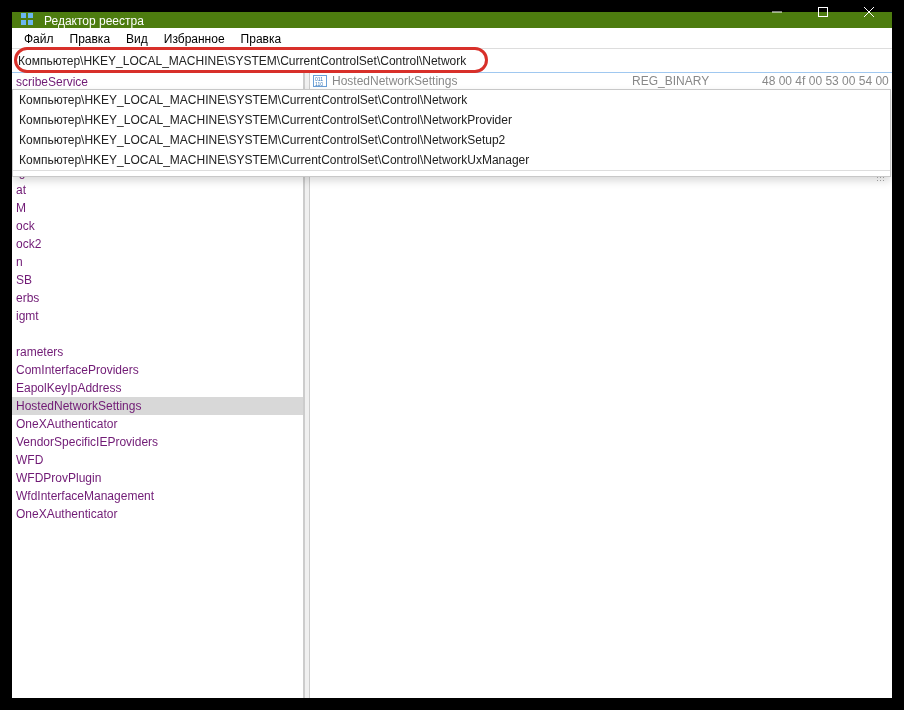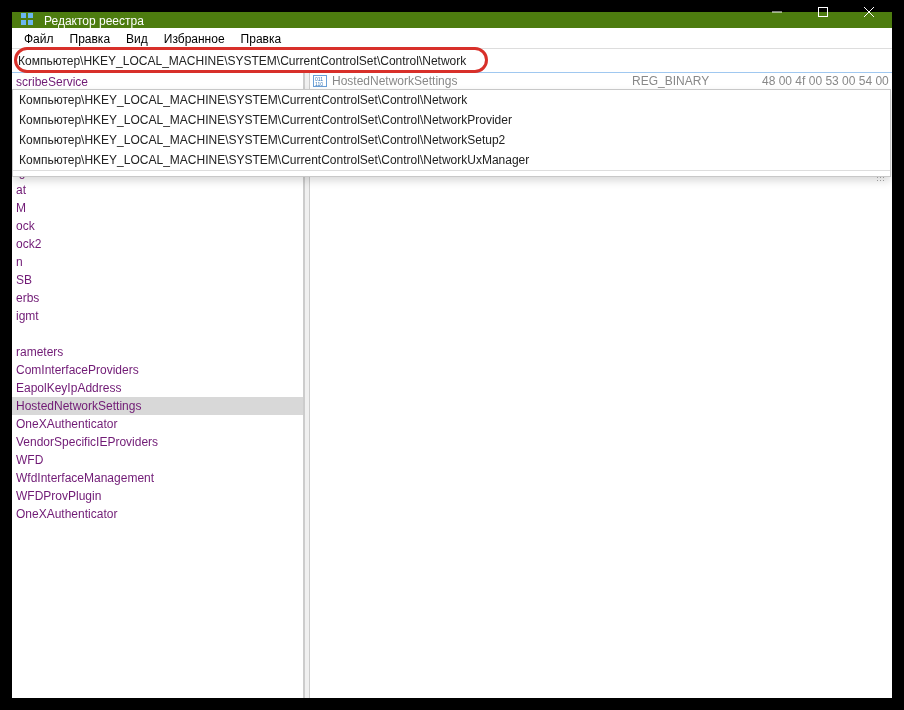--- a/index.html
+++ b/index.html
@@ -250,22 +250,22 @@
           <div class="tree-item">erbs</div>
           <div class="tree-item">igmt</div>
           <div class="tree-item">&nbsp;</div>
           <div class="tree-item">rameters</div>
           <div class="tree-item indent1">ComInterfaceProviders</div>
           <div class="tree-item indent1">EapolKeyIpAddress</div>
           <div class="tree-item indent1 selected">HostedNetworkSettings</div>
           <div class="tree-item indent1">OneXAuthenticator</div>
           <div class="tree-item indent1">VendorSpecificIEProviders</div>
           <div class="tree-item indent1">WFD</div>
+          <div class="tree-item indent1">WFDProvPlugin</div>
           <div class="tree-item indent1">WfdInterfaceManagement</div>
-          <div class="tree-item indent1">WFDProvPlugin</div>
           <div class="tree-item indent1">OneXAuthenticator</div>
         </div>
     </div>
 
     <div class="splitter"></div>
 
     <div class="value-pane">
       <div class="value-row">
         <span class="val-icon">
           <svg width="14" height="12" viewBox="0 0 14 12">

